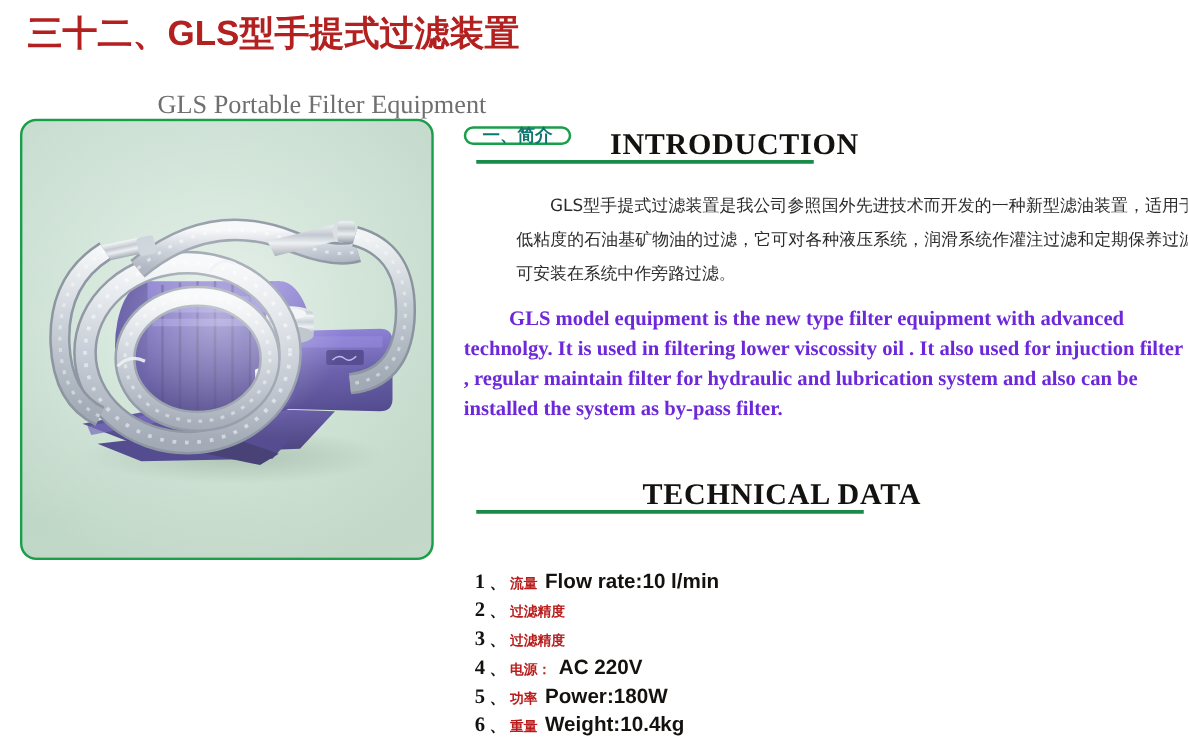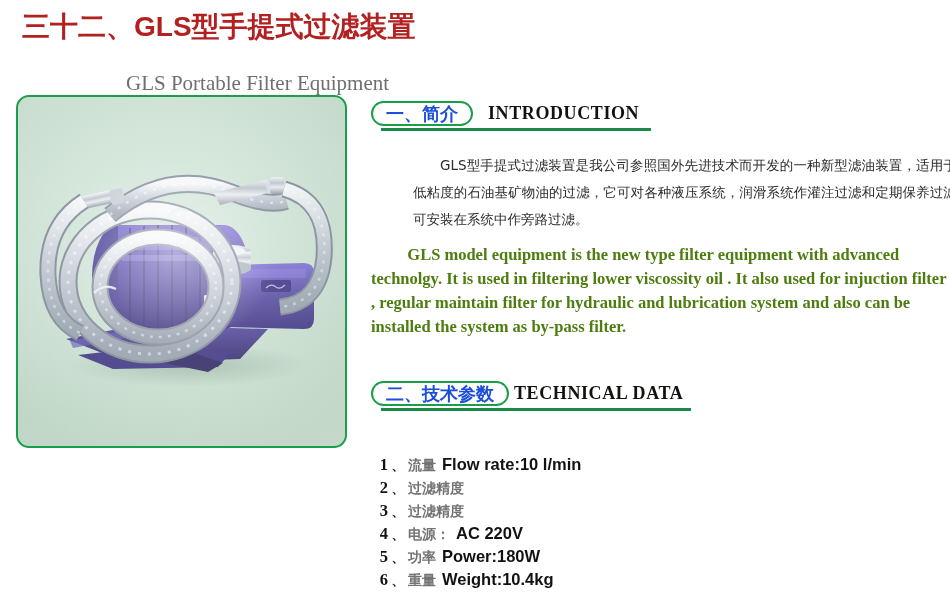--- a/index.html
+++ b/index.html
@@ -82,39 +82,39 @@
   }
 
   .section-head {
     position: absolute;
     height: 34px;
   }
   .sec-pill {
     position: absolute;
     left: 0;
     top: 0;
-    height: 25px;
+    height: 15px;
     border: 2px solid #1a9e4a;
     border-radius: 13px;
     box-sizing: border-box;
     display: flex;
     align-items: center;
     justify-content: center;
     padding: 0 13px;
     font-family: "DejaVu Sans", sans-serif;
-    font-size: 18px;
-    font-weight: bold;
-    color: #1d4ed8;
+    font-size: 14px;
+    font-weight: bold;
+    color: #0f766e;
     white-space: nowrap;
   }
   .sec-en {
     position: absolute;
     top: 2px;
     font-family: "Liberation Serif", serif;
-    font-size: 18px;
+    font-size: 24px;
     font-weight: bold;
     color: #14120f;
     letter-spacing: 0.6px;
     white-space: nowrap;
   }
   .sec-rule {
     position: absolute;
     height: 3px;
     background: #1a8a48;
   }
@@ -129,21 +129,21 @@
     text-align: justify;
     text-indent: 2em;
     width: 571px;
     margin-left: 42px;
   }
   .para-en {
     position: absolute;
     font-family: "Liberation Serif", serif;
     font-size: 16.5px;
     font-weight: bold;
-    color: #4d7c0f;
+    color: #6d28d9;
     line-height: 24px;
     width: 576px;
     text-indent: 2.2em;
   }
 
   
   .spec-list {
     position: absolute;
     left: 0px;
     top: 455px;
@@ -165,23 +165,23 @@
   }
   .spec-dun {
     font-family: "DejaVu Sans", sans-serif;
     font-size: 13px;
     font-weight: bold;
     width: 20px;
     text-align: center;
   }
   .spec-cn {
     font-family: "DejaVu Sans", sans-serif;
-    font-size: 14px;
-    font-weight: bold;
-    color: #737373;
+    font-size: 11px;
+    font-weight: bold;
+    color: #b91c1c;
     margin-right: 6px;
   }
   .spec-en {
     font-family: Liberation Sans, sans-serif;
     font-size: 16.5px;
     font-weight: bold;
     color: #14120f;
   }
 </style>
 </head>
@@ -333,21 +333,20 @@
     <div class="sec-pill">一、简介</div>
     <div class="sec-en" style="left:117px;">INTRODUCTION</div>
     <div class="sec-rule" style="left:10px; top:27px; width:270px;"></div>
   </div>
 
   <div class="para-cn" style="left:0px; top:152px;">GLS型手提式过滤装置是我公司参照国外先进技术而开发的一种新型滤油装置，适用于一般低粘度的石油基矿物油的过滤，它可对各种液压系统，润滑系统作灌注过滤和定期保养过滤，也可安装在系统中作旁路过滤。</div>
 
   <div class="para-en" style="left:0px; top:243px;">GLS model equipment is the new type filter equipment with advanced technolgy. It is used in filtering lower viscossity oil . It also used for injuction filter , regular maintain filter for hydraulic and lubrication system and also can be installed the system as by-pass filter.</div>
 
   <div class="section-head" style="left:0px; top:381px; width:330px;">
-    <div class="sec-pill">二、技术参数</div>
     <div class="sec-en" style="left:143px;text-align:center;">TECHNICAL DATA</div>
     <div class="sec-rule" style="left:10px; top:27px; width:310px;"></div>
   </div>
 
   <div class="spec-list">
 
     <div class="spec-row">
       <span class="spec-idx">1</span>
       <span class="spec-dun">、</span>
       <span class="spec-cn">流量</span>

